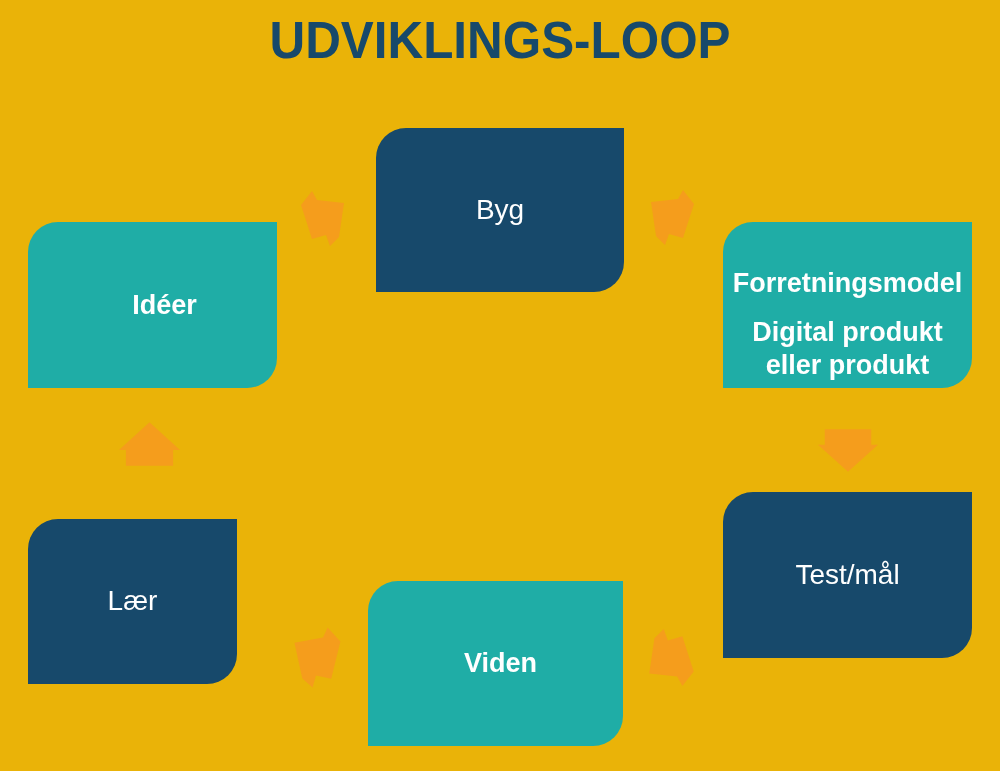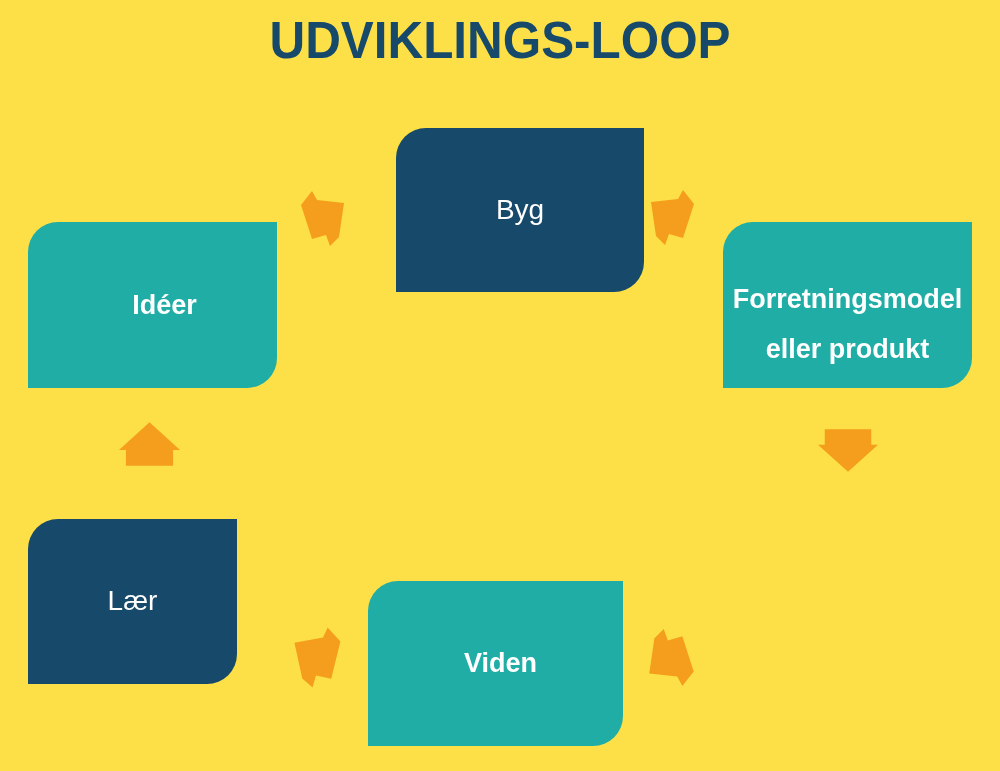--- a/index.html
+++ b/index.html
@@ -5,21 +5,21 @@
 <style>
   html, body {
     margin: 0;
     padding: 0;
     background: #ffffff;
   }
   .canvas {
     position: relative;
     width: 1000px;
     height: 771px;
-    background: #fde047;
+    background: #eab308;
     font-family: "Liberation Sans", sans-serif;
     overflow: hidden;
   }
   .title {
     position: absolute;
     top: 10px;
     left: 0;
     width: 100%;
     margin: 0;
     text-align: center;
@@ -47,21 +47,21 @@
     font-weight: 400;
   }
   .box.teal {
     background: #1FADA6;
     font-size: 27px;
     font-weight: 700;
   }
   .box .line { display: block; line-height: 1.22; }
   .box .heading { display: block; margin-bottom: 17px; line-height: 1.2; margin-top: 39px; }
 
-  #box-byg              { left: 396px; top: 128px; width: 248px; height: 164px; }
+  #box-byg              { left: 376px; top: 128px; width: 248px; height: 164px; }
   #box-ideer            { left:  28px; top: 222px; width: 249px; height: 166px; padding-left: 32px; }
   #box-forretningsmodel { left: 723px; top: 222px; width: 249px; height: 166px; }
   #box-laer             { left:  28px; top: 519px; width: 209px; height: 165px; text-align: center; }
   #box-test-maal        { left: 723px; top: 492px; width: 249px; height: 166px; }
   #box-viden            { left: 368px; top: 581px; width: 255px; height: 165px; padding-left: 18px; }
 
   .arrow { position: absolute; }
   .arrow svg { display: block; width: 100%; height: 100%; }
   .arrow polygon { fill: #F59D1C; }
 
@@ -82,23 +82,27 @@
 <div class="canvas">
 
   <h1 class="title">UDVIKLINGS-LOOP</h1>
 
   <div class="box navy" id="box-byg">
     <span class="line">Byg</span>
   </div>
 
   <div class="box teal" id="box-forretningsmodel">
     <span class="heading">Forretningsmodel</span>
+    <span class="line">Digital produkt</span>
     <span class="line">eller produkt</span>
   </div>
 
+  <div class="box navy" id="box-test-maal">
+    <span class="line">Test/mål</span>
+  </div>
 
   <div class="box teal" id="box-viden">
     <span class="line">Viden</span>
   </div>
 
   <div class="box navy" id="box-laer">
     <span class="line">Lær</span>
   </div>
 
   <div class="box teal" id="box-ideer">

